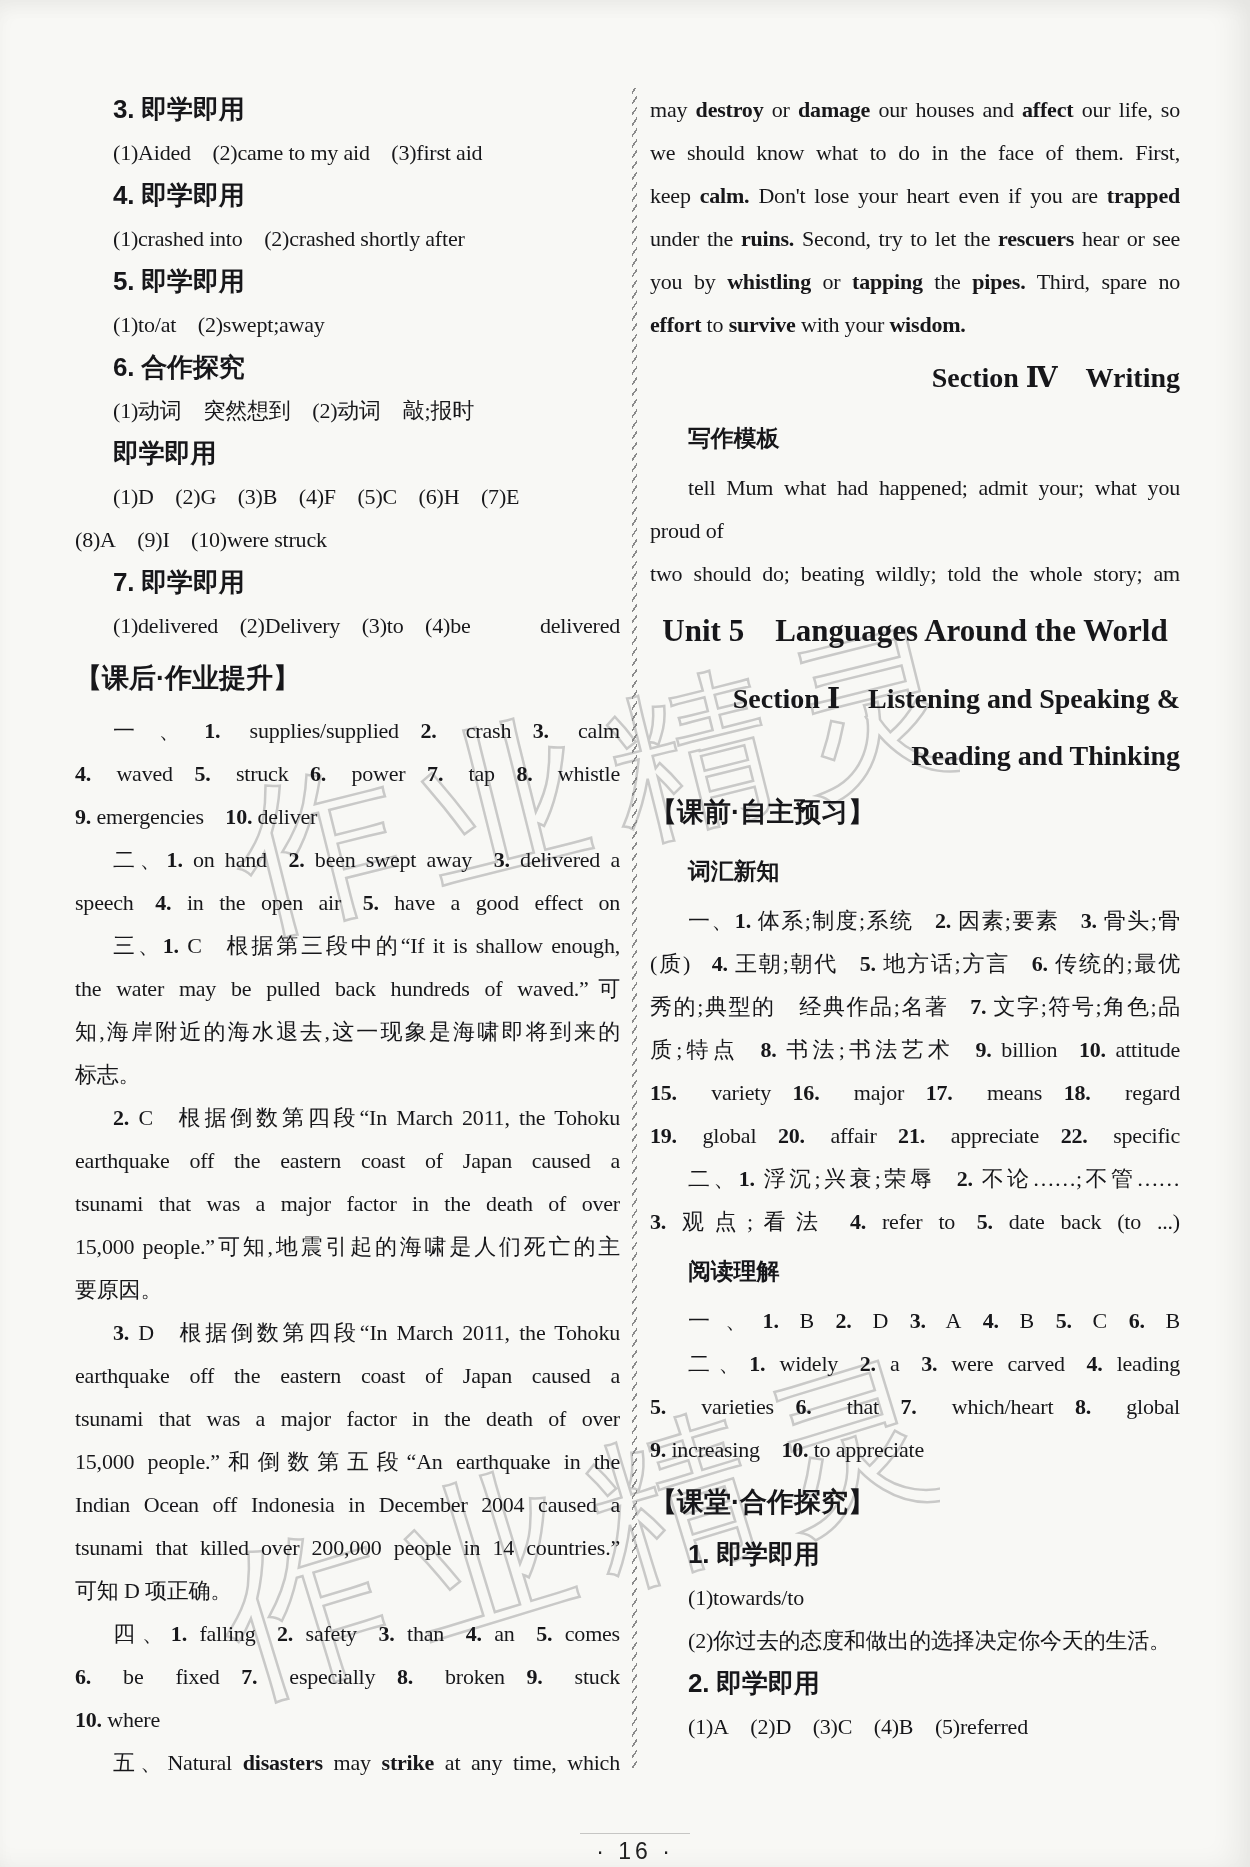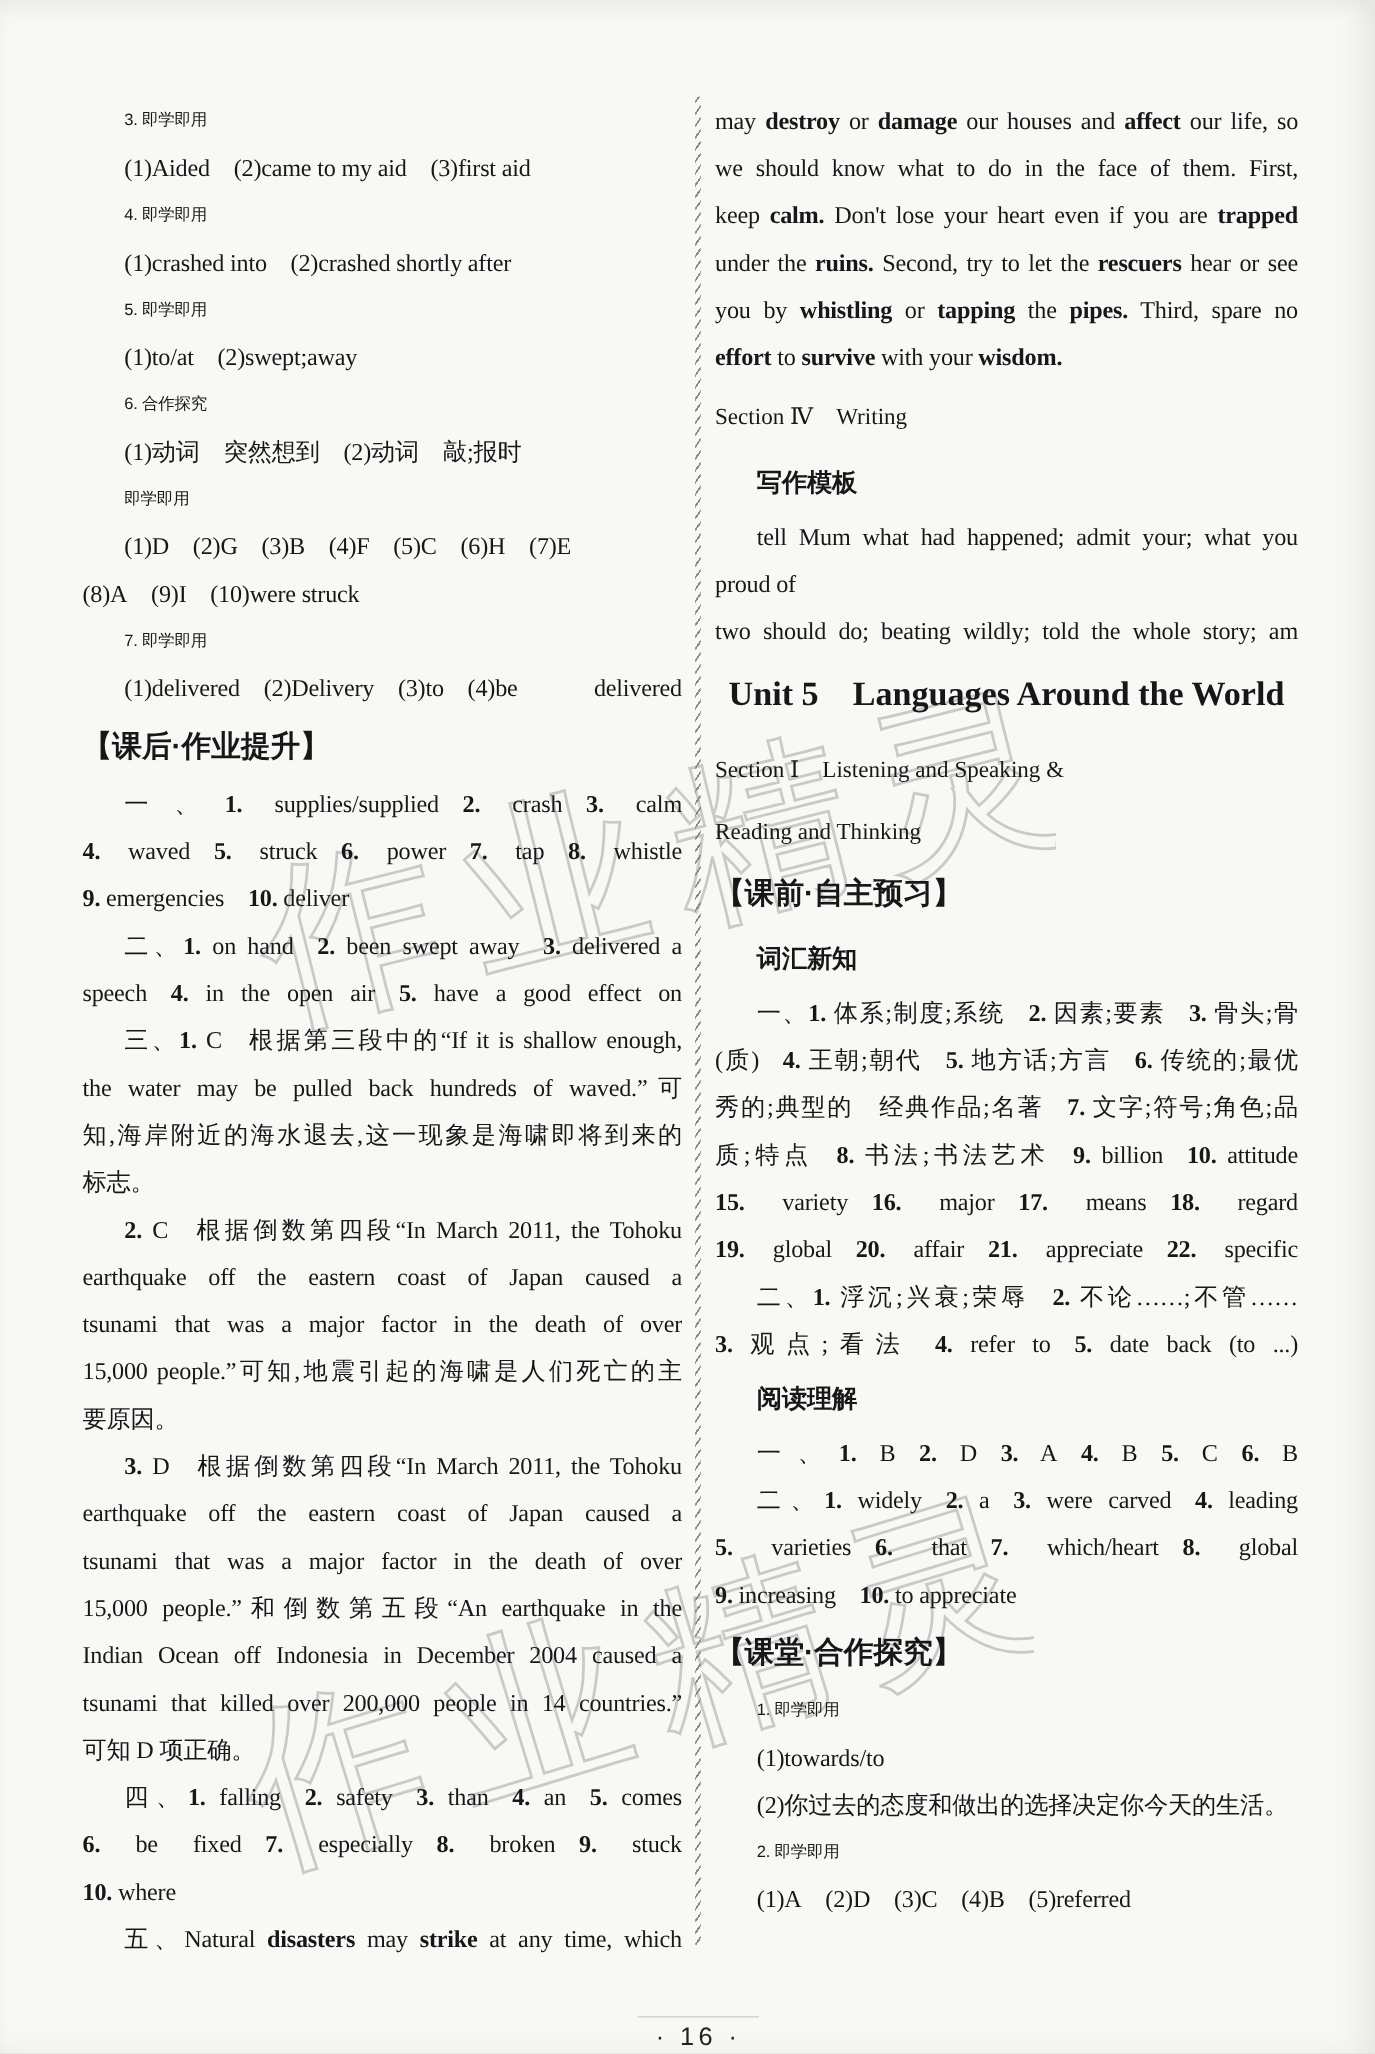--- a/index.html
+++ b/index.html
@@ -27,33 +27,33 @@
   .col.right{flex:1;}
   .line{
     height:43px;line-height:43px;font-size:22px;letter-spacing:-0.2px;
     white-space:nowrap;overflow:hidden;text-align:left;
   }
   .line.i{padding-left:38px;}
   .line.j{text-align:justify;text-align-last:justify;text-justify:inter-word;}
   .line .b{font-weight:bold;}
   .line.h-num{
     font-family:"Liberation Sans","DejaVu Sans",sans-serif;
-    font-weight:400;font-size:15px;
+    font-weight:700;font-size:26px;
   }
   .line.sub{
     font-family:"Liberation Sans","DejaVu Sans",sans-serif;
     font-weight:700;font-size:23px;height:56px;line-height:56px;
   }
   .line.bracket{
     font-family:"Liberation Sans","DejaVu Sans",sans-serif;
     font-weight:700;font-size:27px;height:62px;line-height:62px;letter-spacing:0;
   }
   .line.sec{
-    font-weight:normal;font-size:21px;height:64px;line-height:64px;
-    text-align:left;letter-spacing:0;
+    font-weight:bold;font-size:28px;height:64px;line-height:64px;
+    text-align:right;letter-spacing:0;
   }
   .line.sec2{height:50px;line-height:50px;}
   .line.unit{
     font-weight:bold;font-size:31px;height:72px;line-height:72px;
     text-align:center;letter-spacing:0;
   }
   .wm{position:absolute;pointer-events:none;}
   .wm1{left:200px;top:590px;}
   .wm2{left:180px;top:1320px;}
   .footer{position:absolute;top:1833px;left:565px;width:140px;text-align:center;}

